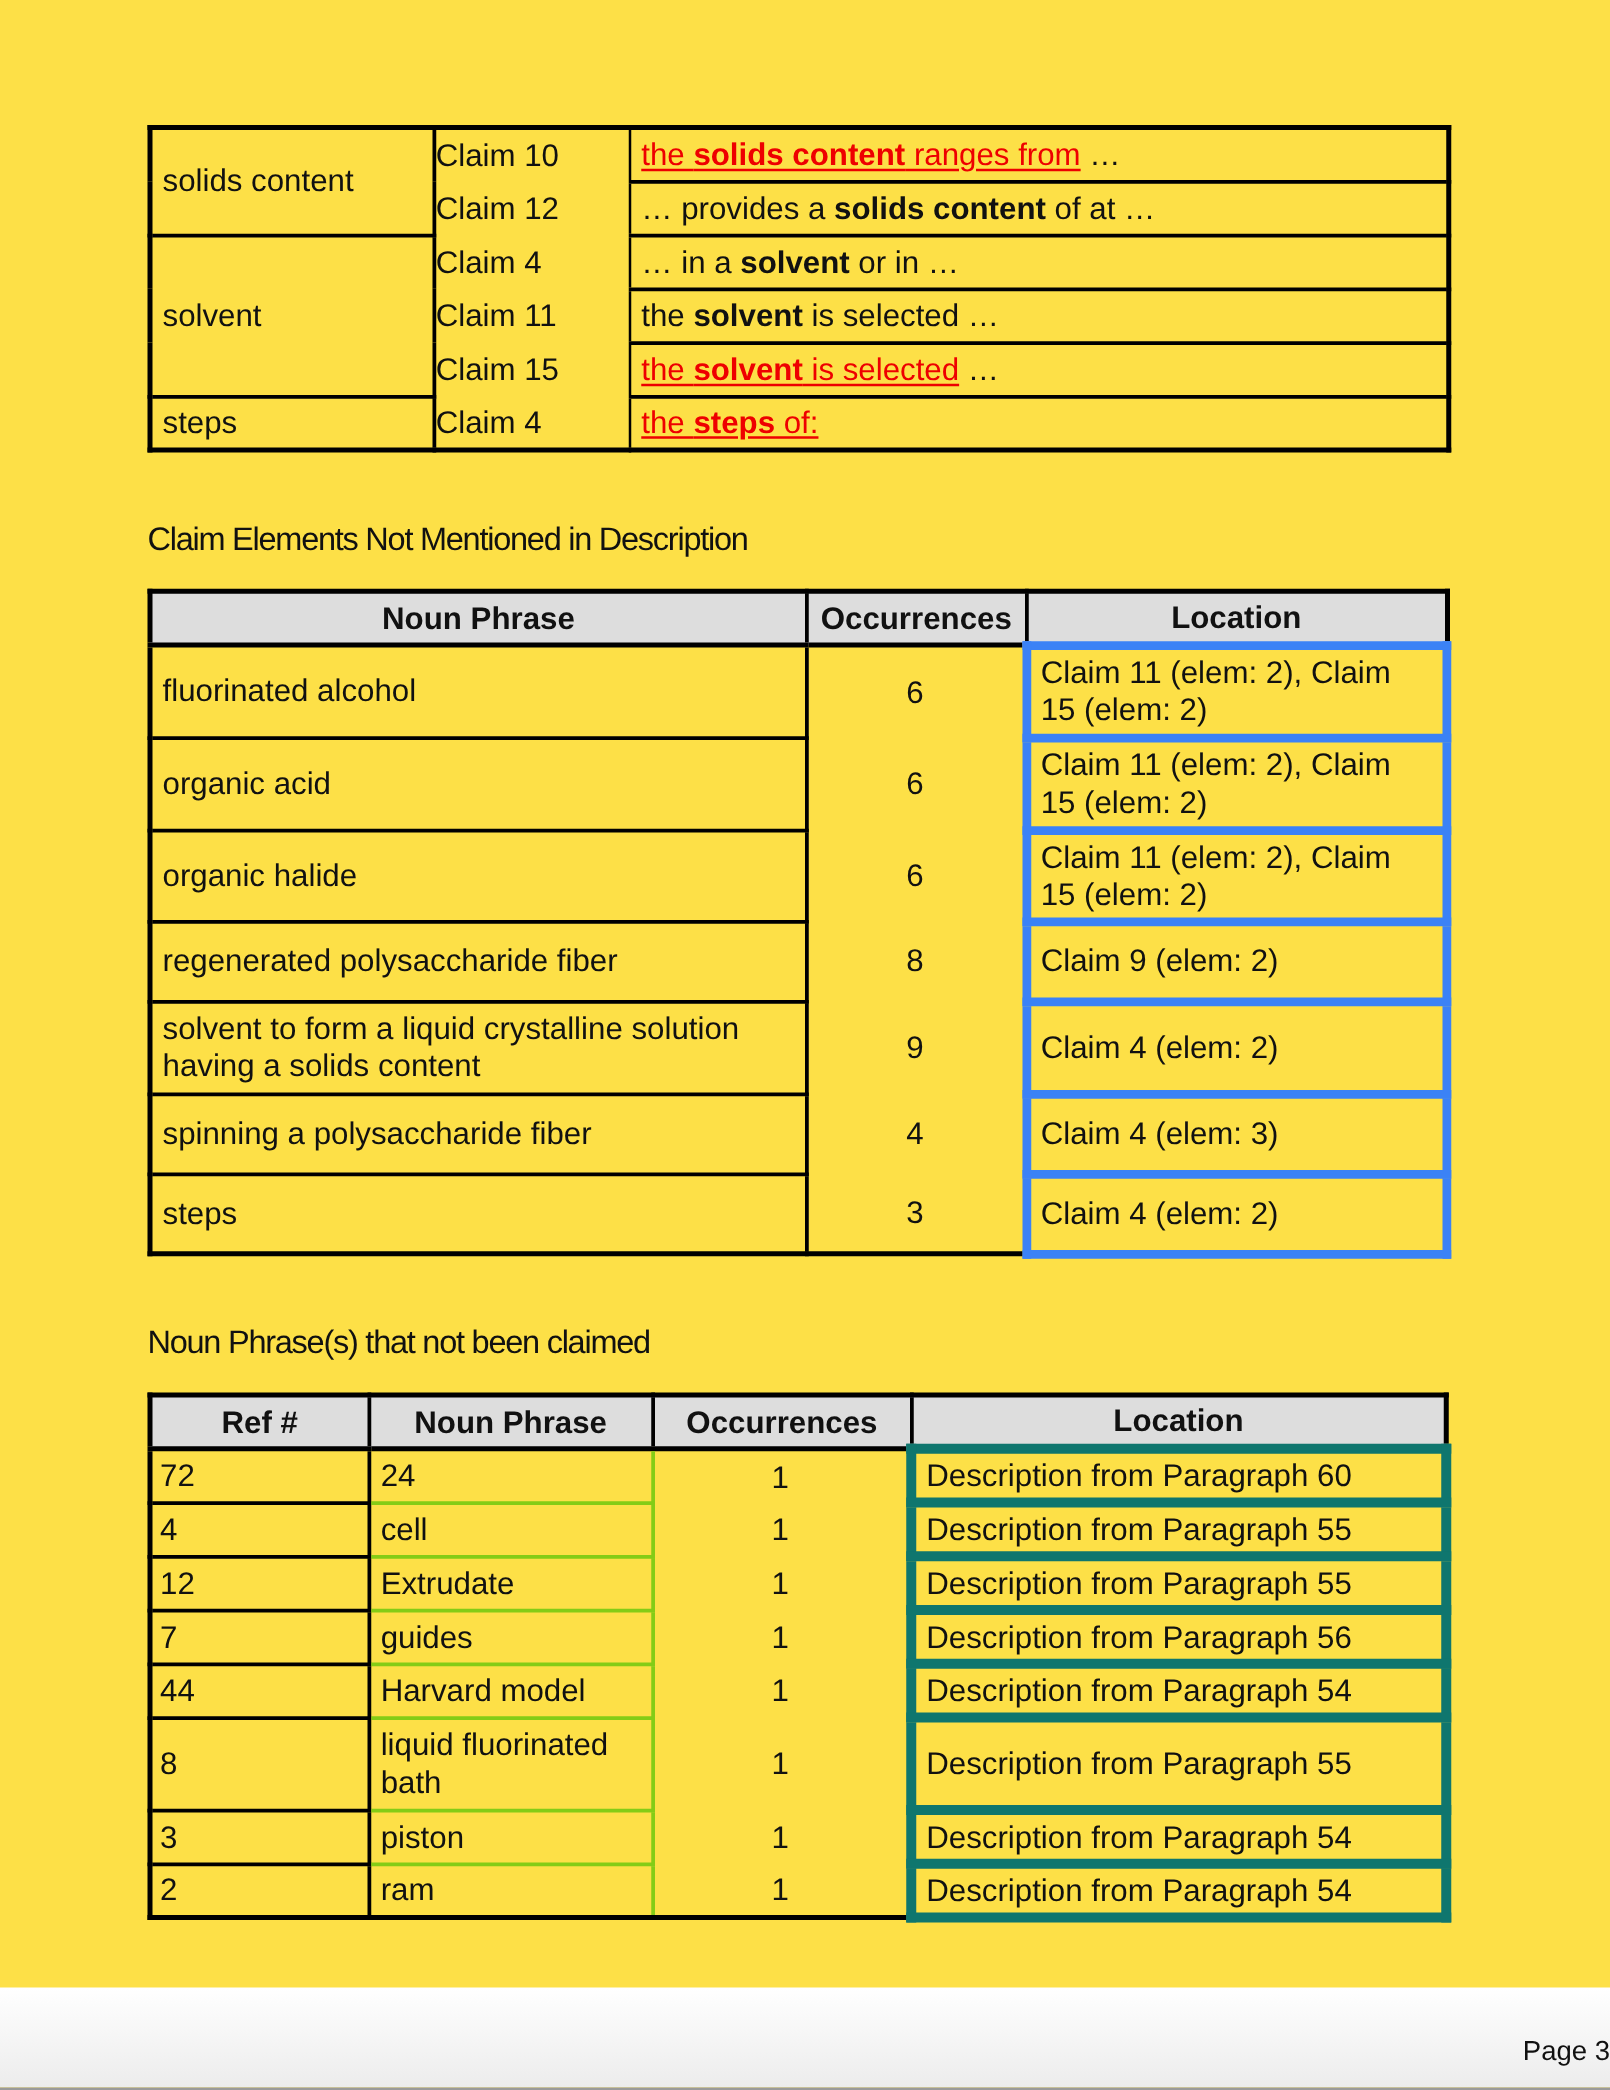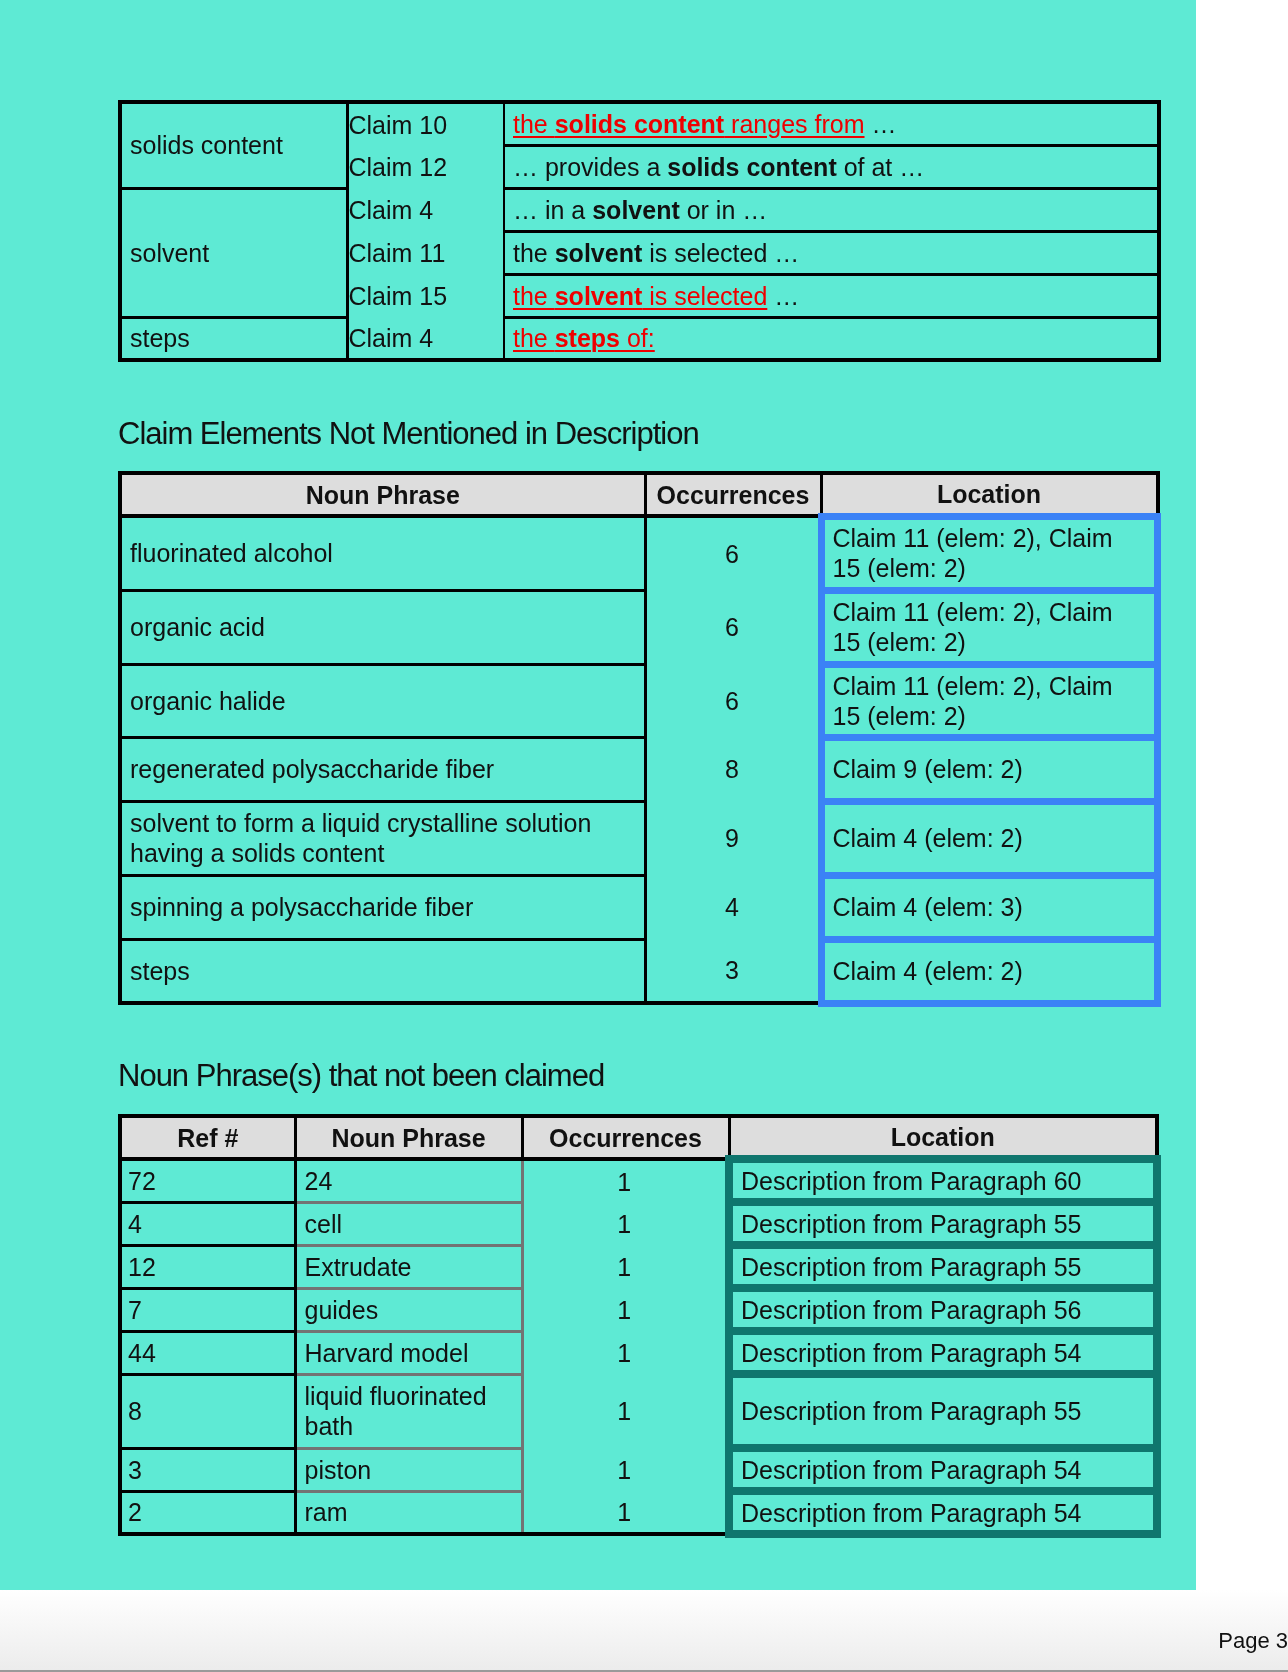--- a/index.html
+++ b/index.html
@@ -1,48 +1,48 @@
 <!DOCTYPE html>
 <html><head>
 <meta charset="utf-8">
 <style>
   * { box-sizing: border-box; margin: 0; padding: 0; }
   html, body { width: 1288px; height: 1672px; background: #ffffff; overflow: hidden; }
   body { font-family: "Liberation Sans", sans-serif; color: #111; position: relative; }
 
-  .page { position: absolute; left: 0; top: 0; width: 1196px; height: 1672px; background: #5eead4; }
+  .page { position: absolute; left: 0; top: 0; width: 1288px; height: 1672px; background: #fde047; }
 
   table { border-collapse: collapse; position: absolute; left: 118px; width: 1043px; table-layout: fixed; }
   td, th { font-size: 25px; line-height: 30px; vertical-align: middle; }
 
   
   #t1 { top: 100px; border: 4px solid #000; }
   #t1 td.np { border: 3px solid #000; padding: 0 8px; width: 227px; }
   #t1 td.claim { text-align: left; border-left: 2px solid #000; border-right: 2px solid #000; width: 157px; height: 43px; }
   #t1 td.ctx { border: 3px solid #000; border-left: 2px solid #000; padding: 0 8px; height: 43px; white-space: nowrap; }
   .red { color: #ee0000; }
   .u { text-decoration: underline; text-decoration-thickness: 2px; text-underline-offset: 3px; }
   b { font-weight: bold; }
 
-  h2 { position: absolute; left: 118px; font-size: 31px; font-weight: normal; letter-spacing: -1px; color: #111; }
+  h2 { position: absolute; left: 118px; font-size: 26px; font-weight: normal; letter-spacing: -1px; color: #111; }
   #h2a { top: 416px; }
   #h2b { top: 1058px; }
 
   
   #t2 { top: 471px; border: 4px solid #000; }
   #t2 th { background: #dddddd; font-weight: bold; text-align: center; height: 43px; border: 3px solid #000; border-bottom: 4px solid #000; }
   #t2 td.np { border: 3px solid #000; padding: 0 8px; }
   #t2 td.occ { text-align: center; border-left: 2px solid #000; border-right: 2px solid #000; }
   #t2 td.loc { border: 7px solid #3b82f6; padding: 0 8px; }
 
   
   #t3 { top: 1114px; border: 4px solid #000; }
   #t3 th { background: #dddddd; font-weight: bold; text-align: center; height: 43px; border: 3px solid #000; border-bottom: 4px solid #000; }
   #t3 td.ref { border: 3px solid #000; padding: 0 6px; height: 43px; }
-  #t3 td.np { border: 3px solid #737373; padding: 0 8px; margin-top: 18px; }
+  #t3 td.np { border: 3px solid #84cc16; padding: 0 8px; margin-top: 18px; }
   #t3 td.occ { text-align: center; border-left: 2px solid #000; border-right: 2px solid #000; }
   #t3 td.loc { border: 8px solid #0f766e; padding: 0 8px; white-space: nowrap; }
 
   .footer { position: absolute; left: 0; top: 1590px; width: 1288px; height: 82px;
             background: linear-gradient(#ffffff, #ececec); border-bottom: 2px solid #9a9a9a; }
   .page-num { position: absolute; left: 0; width: 1288px; top: 1628px; text-align: right; font-size: 22px; color: #111; }
 </style>
 </head>
 <body>
 

